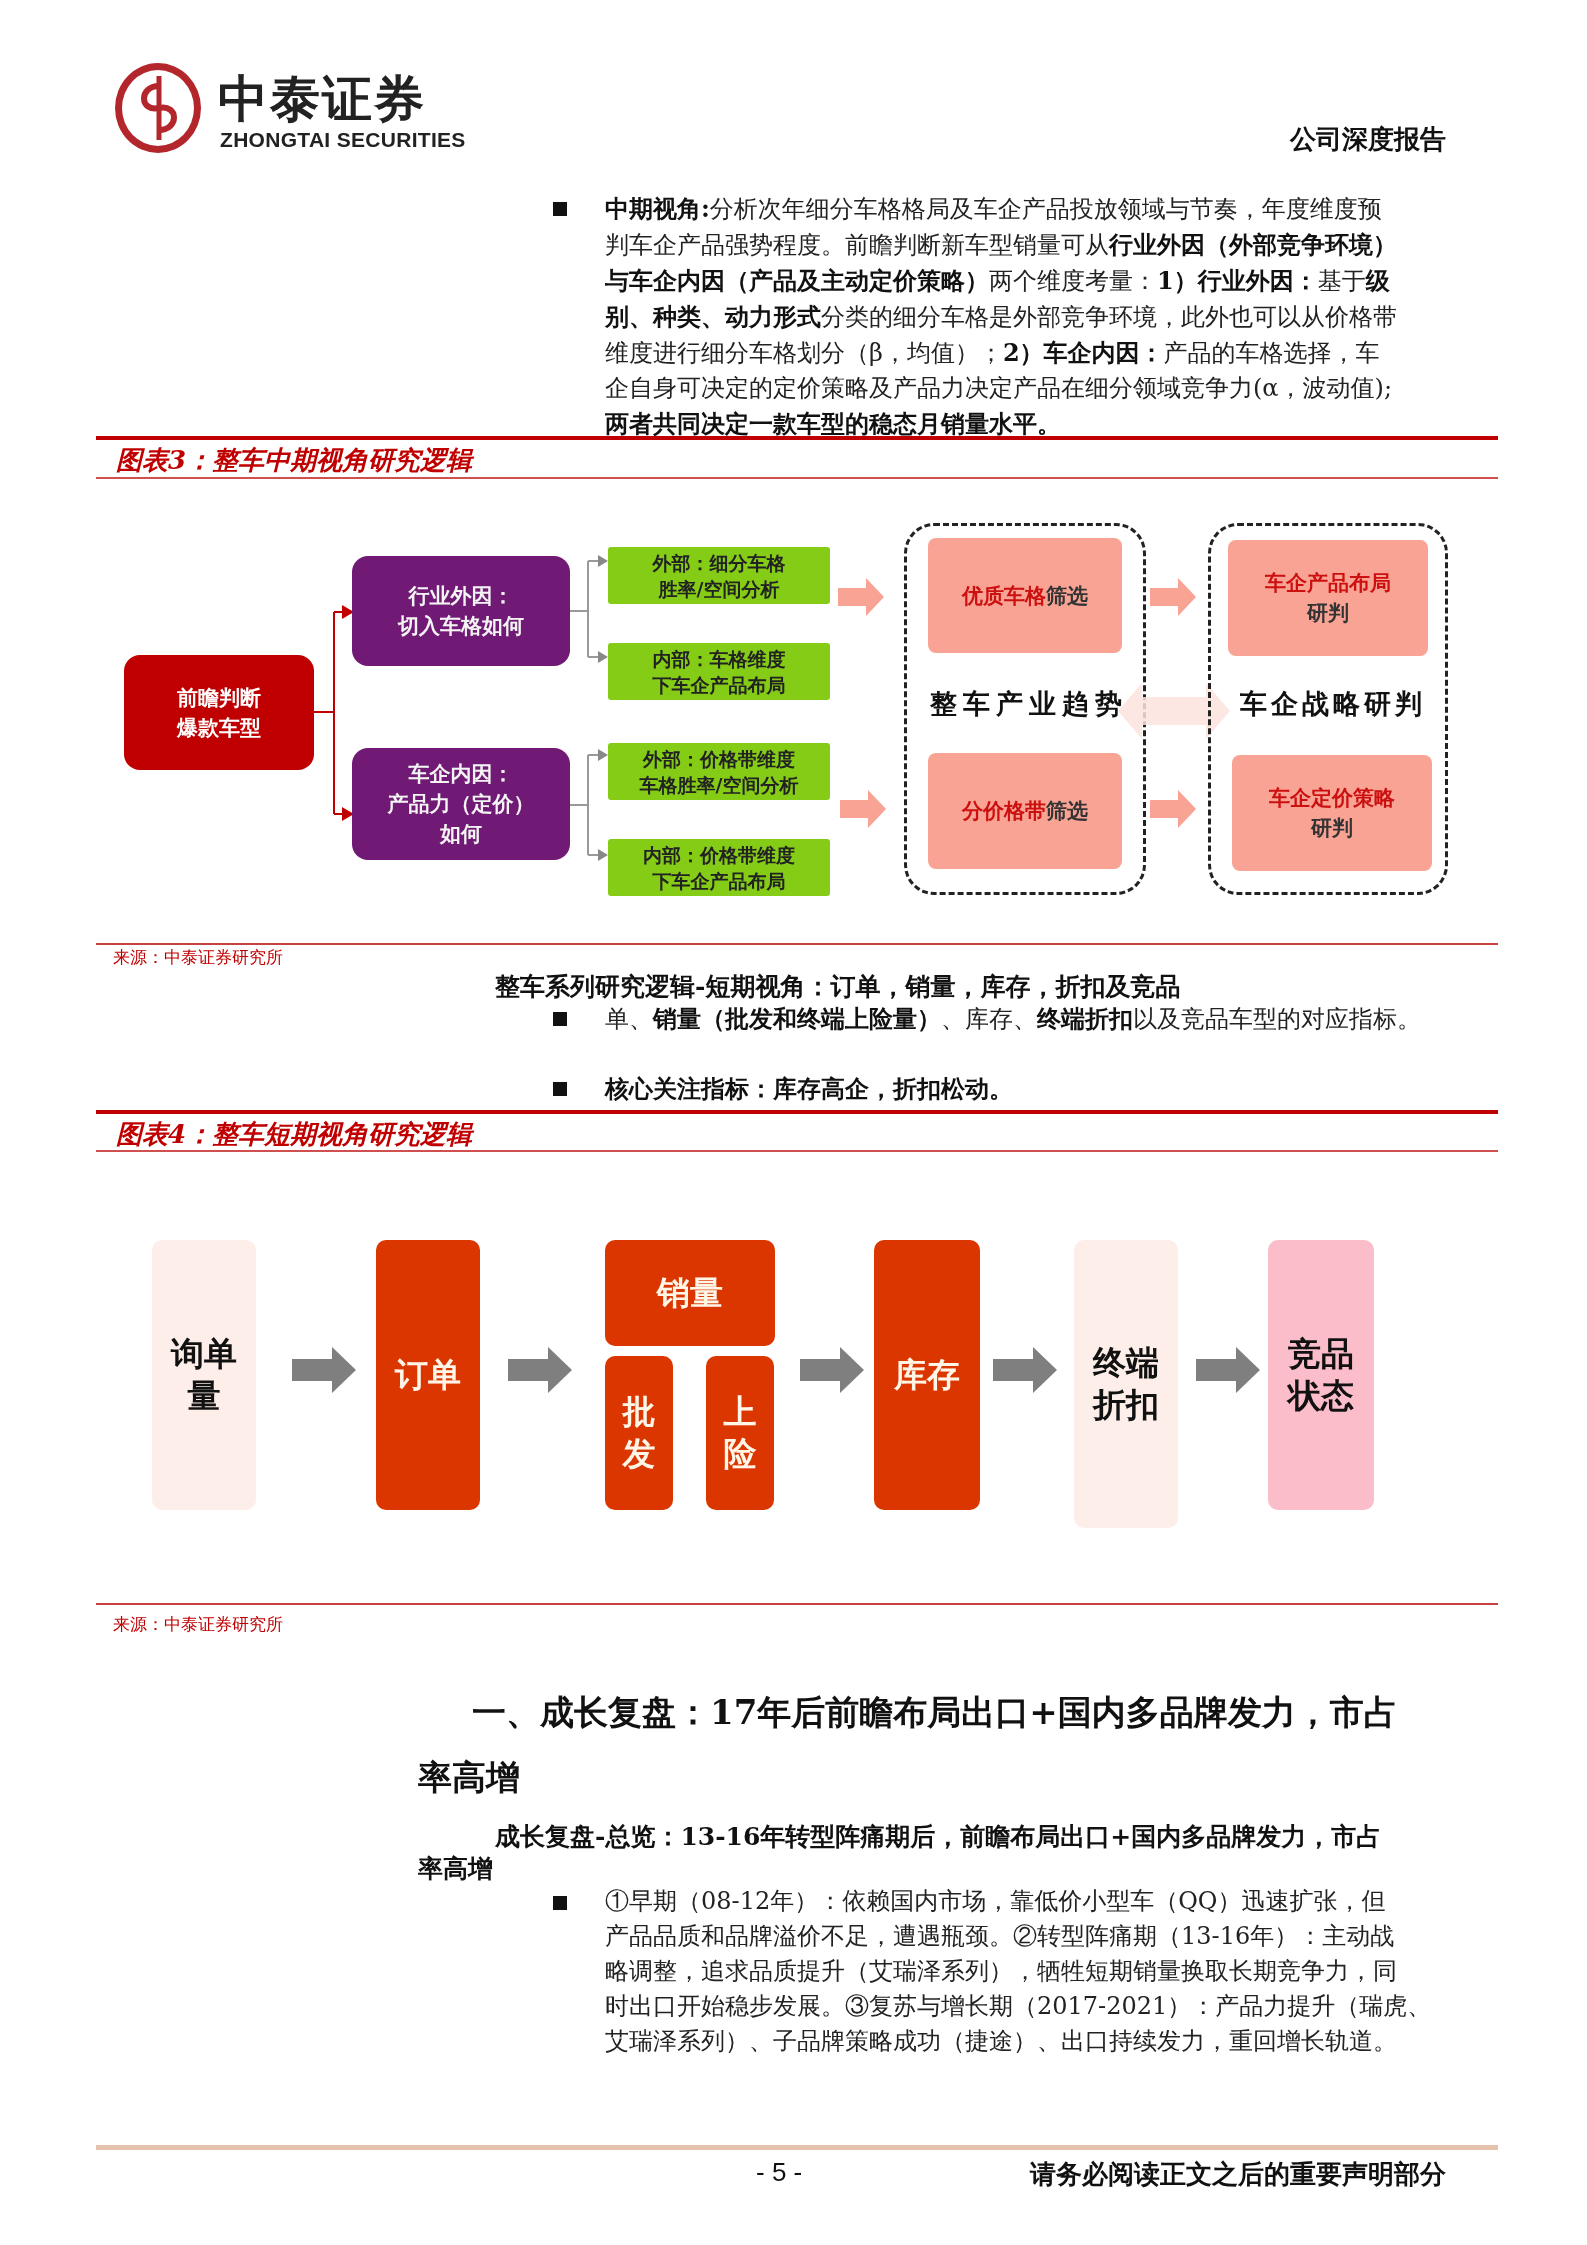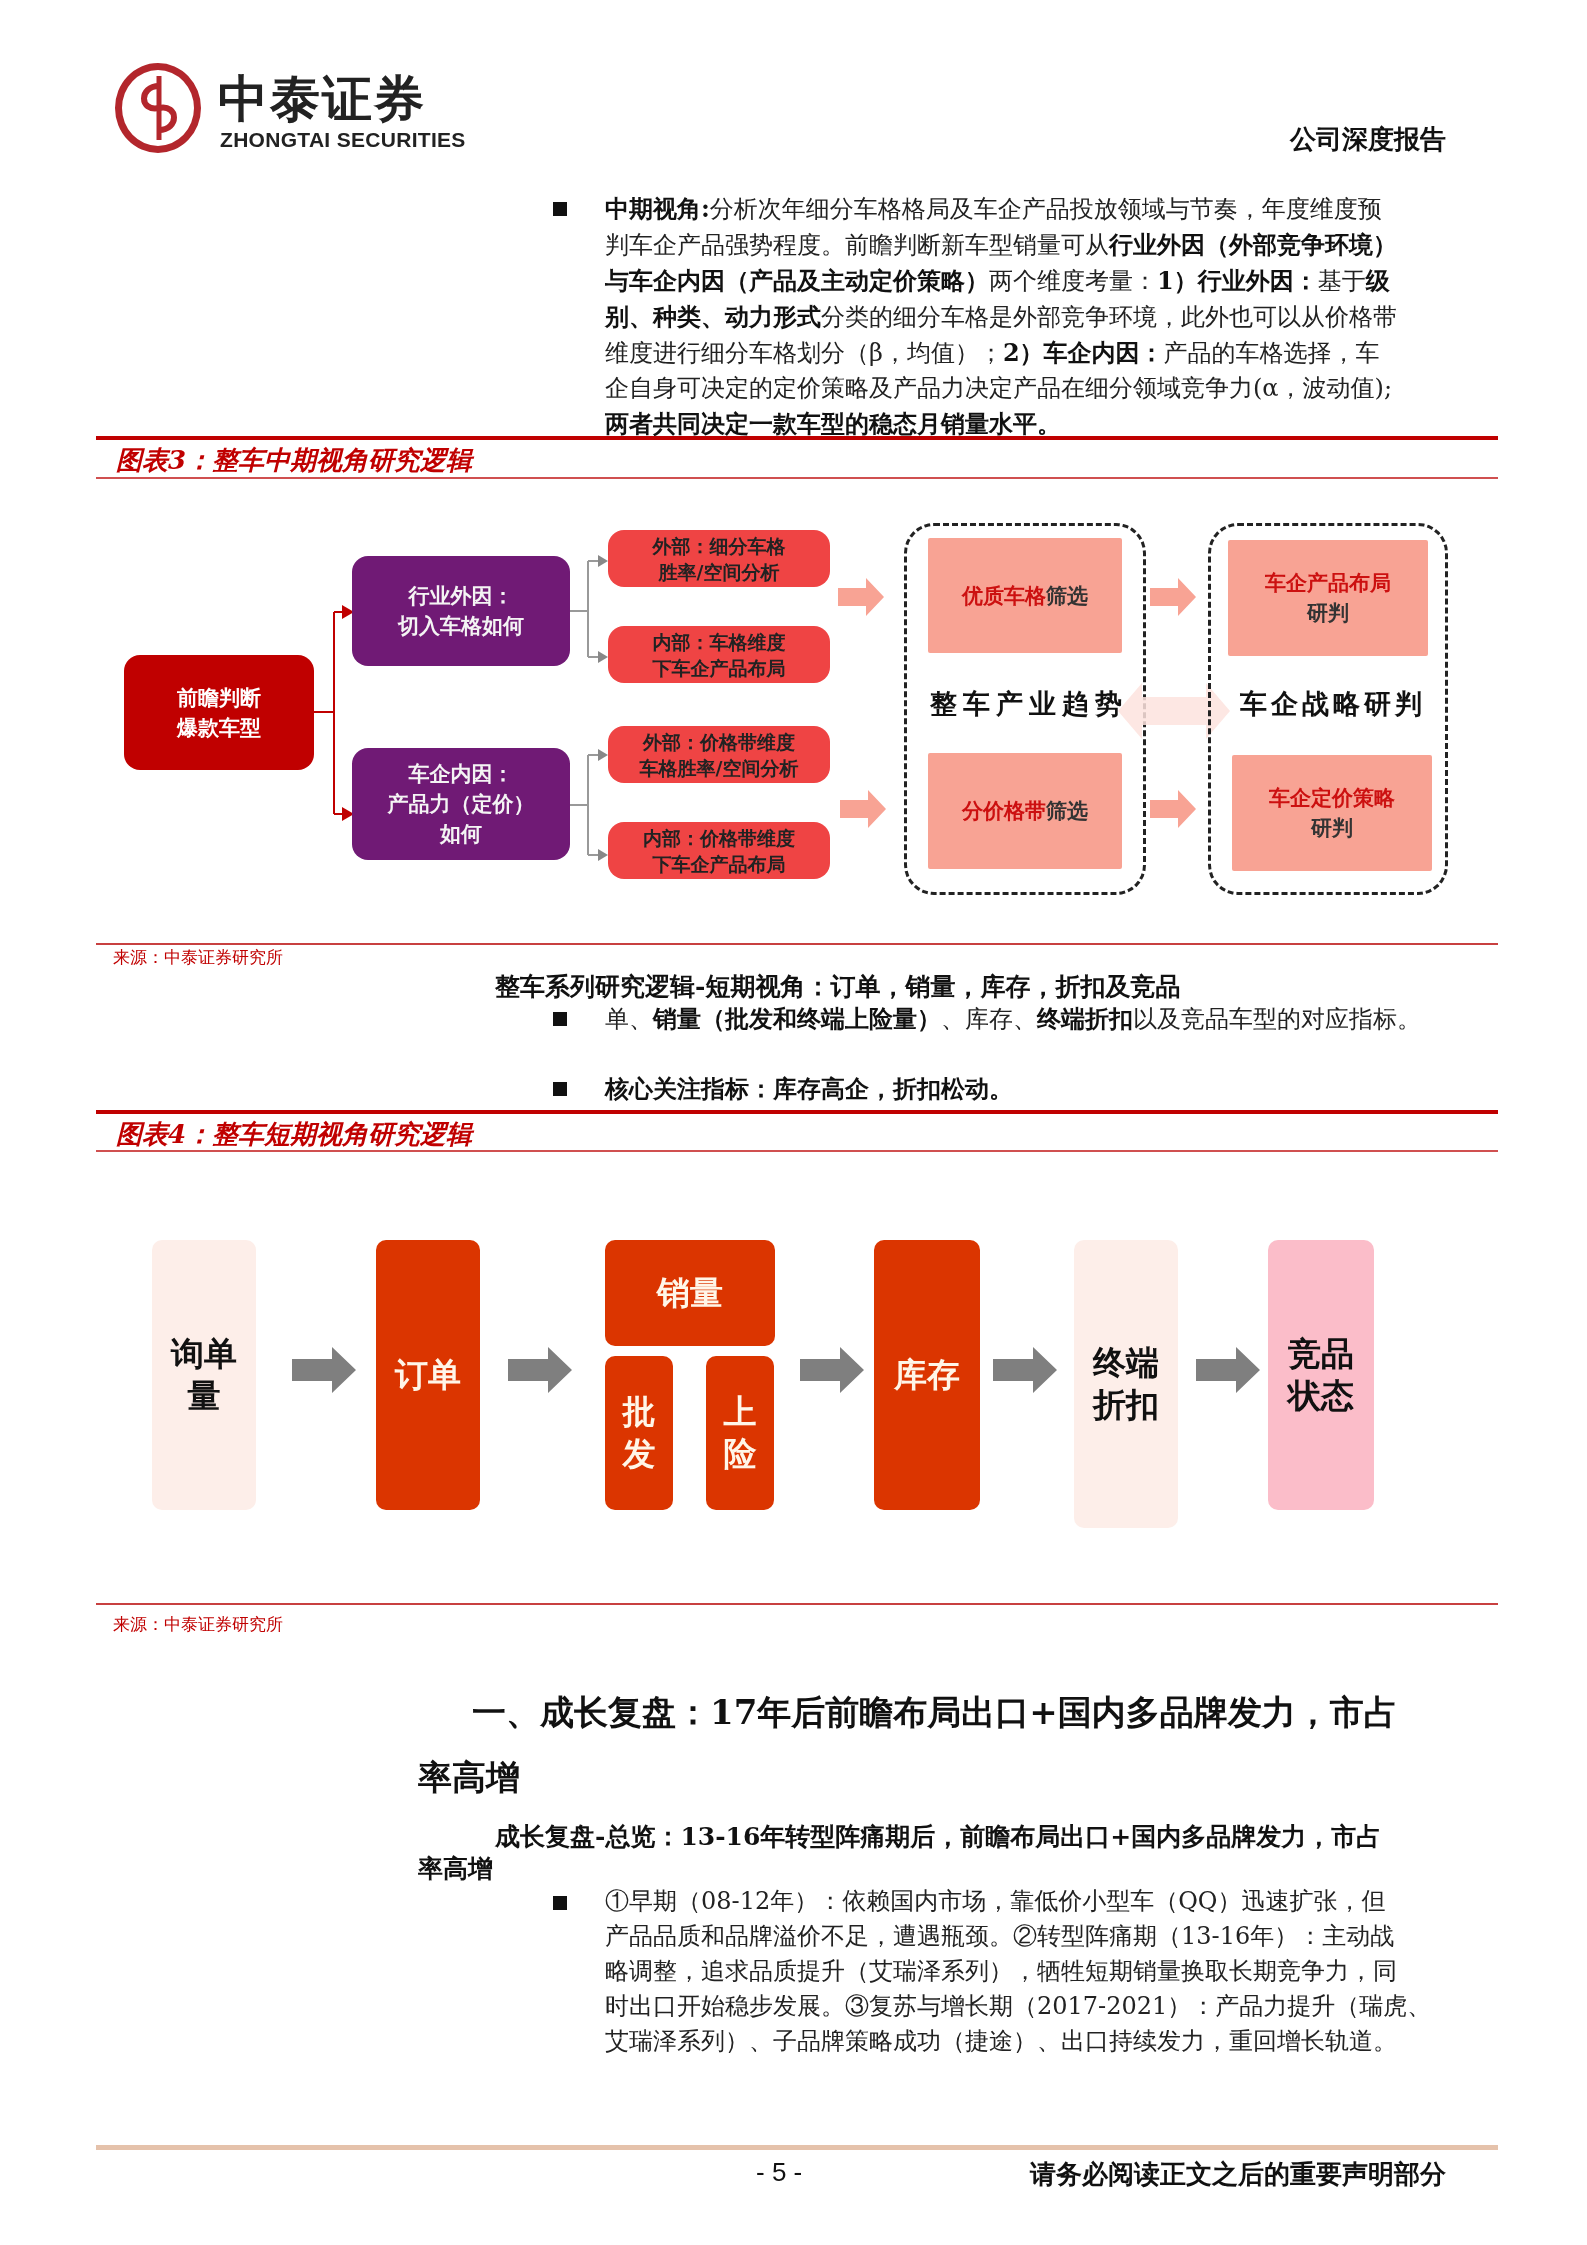--- a/index.html
+++ b/index.html
@@ -26,22 +26,22 @@
   .src-rule { height: 2px; background: #c84040; }
   .src-text { font-size: 17px; color: #c00000; }
   .subhead { font-size: 25px; font-weight: bold; color: #111; }
   .h1 { font-size: 34px; font-weight: bold; color: #111; }
 
   
   .box { position: absolute; display: flex; align-items: center; justify-content: center;
          text-align: center; box-sizing: border-box; }
   .box-red { background: #c00000; color: #fff; border-radius: 16px; font-size: 21px; font-weight: bold; line-height: 30px; }
   .box-gray { background: #701a75; color: #f4f4f4; border-radius: 16px; font-size: 21px; font-weight: bold; line-height: 30px; }
-  .box-light { background: #ef4444; color: #222; border-radius: 16px; font-size: 19px; font-weight: bold; line-height: 26px; }
-  .box-salmon { background: #f8a394; border-radius: 2px; font-size: 21px; font-weight: bold; line-height: 30px; }
+  .box-light { background: #84cc16; color: #222; border-radius: 3px; font-size: 19px; font-weight: bold; line-height: 26px; margin-top: 17px; }
+  .box-salmon { background: #f8a394; border-radius: 8px; font-size: 21px; font-weight: bold; line-height: 30px; }
   .salmon-red { color: #cc1010; }
   .salmon-dark { color: #333; }
   .dash-panel { position: absolute; border: 3px dashed #222; border-radius: 30px; box-sizing: border-box; }
   .panel-label { position: absolute; font-size: 27px; font-weight: bold; letter-spacing: 6px; color: #111; }
   .line { position: absolute; }
 
   
   .f4-box { position: absolute; display: flex; align-items: center; justify-content: center;
             text-align: center; border-radius: 10px; font-size: 33px; font-weight: bold; line-height: 42px; }
   .f4-red { background: #db3500; color: #fff6e8; }

